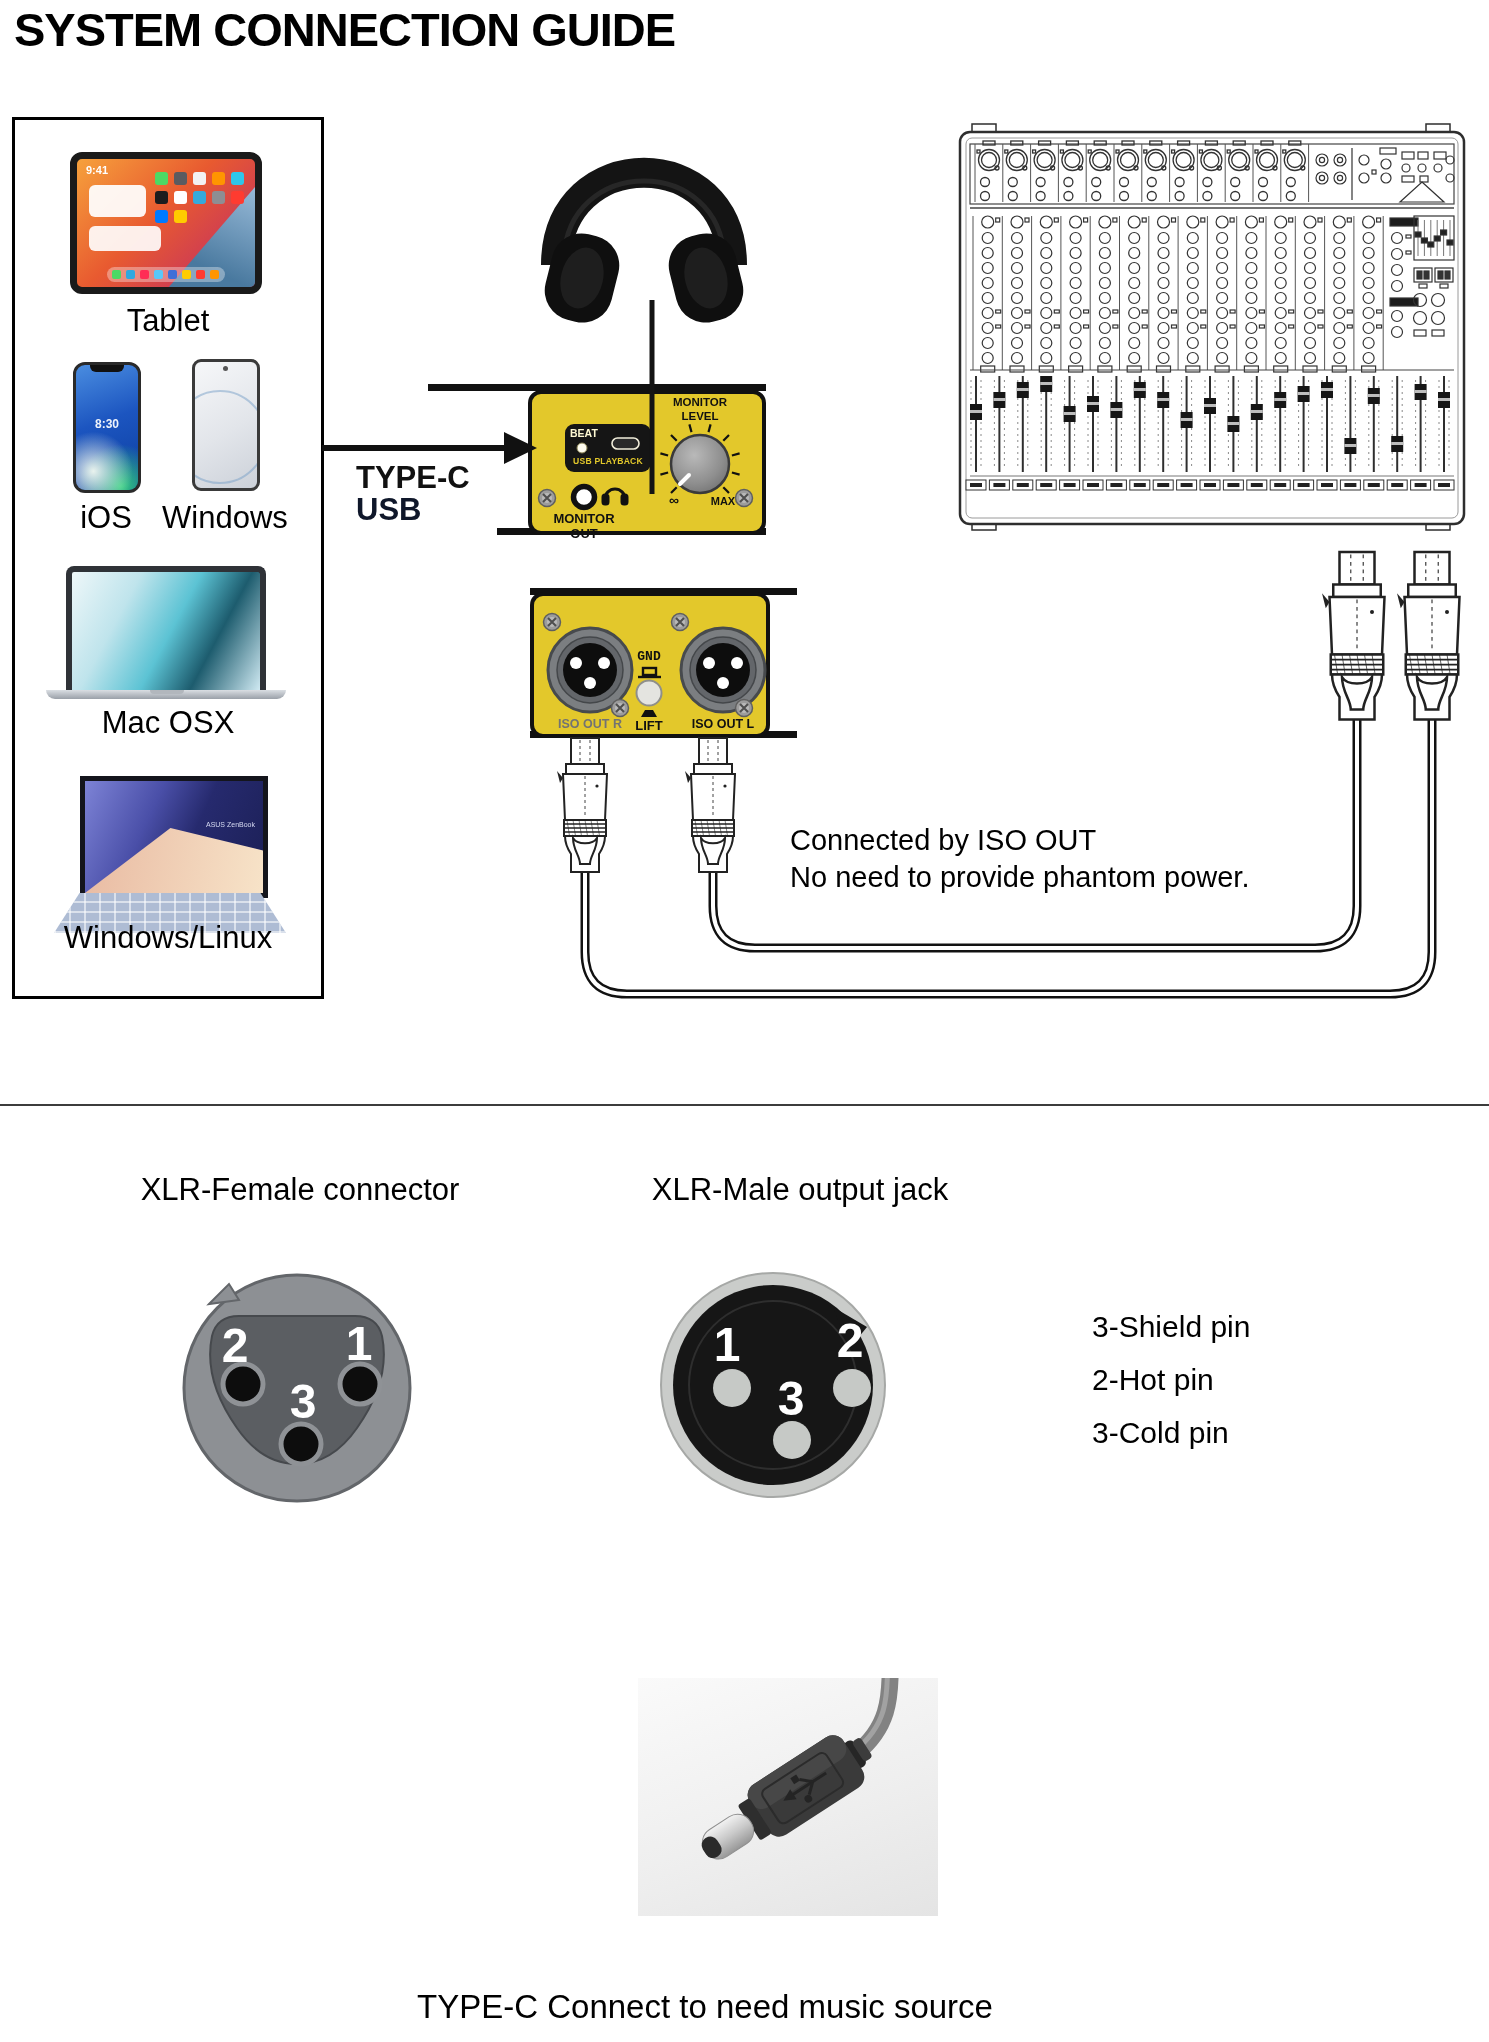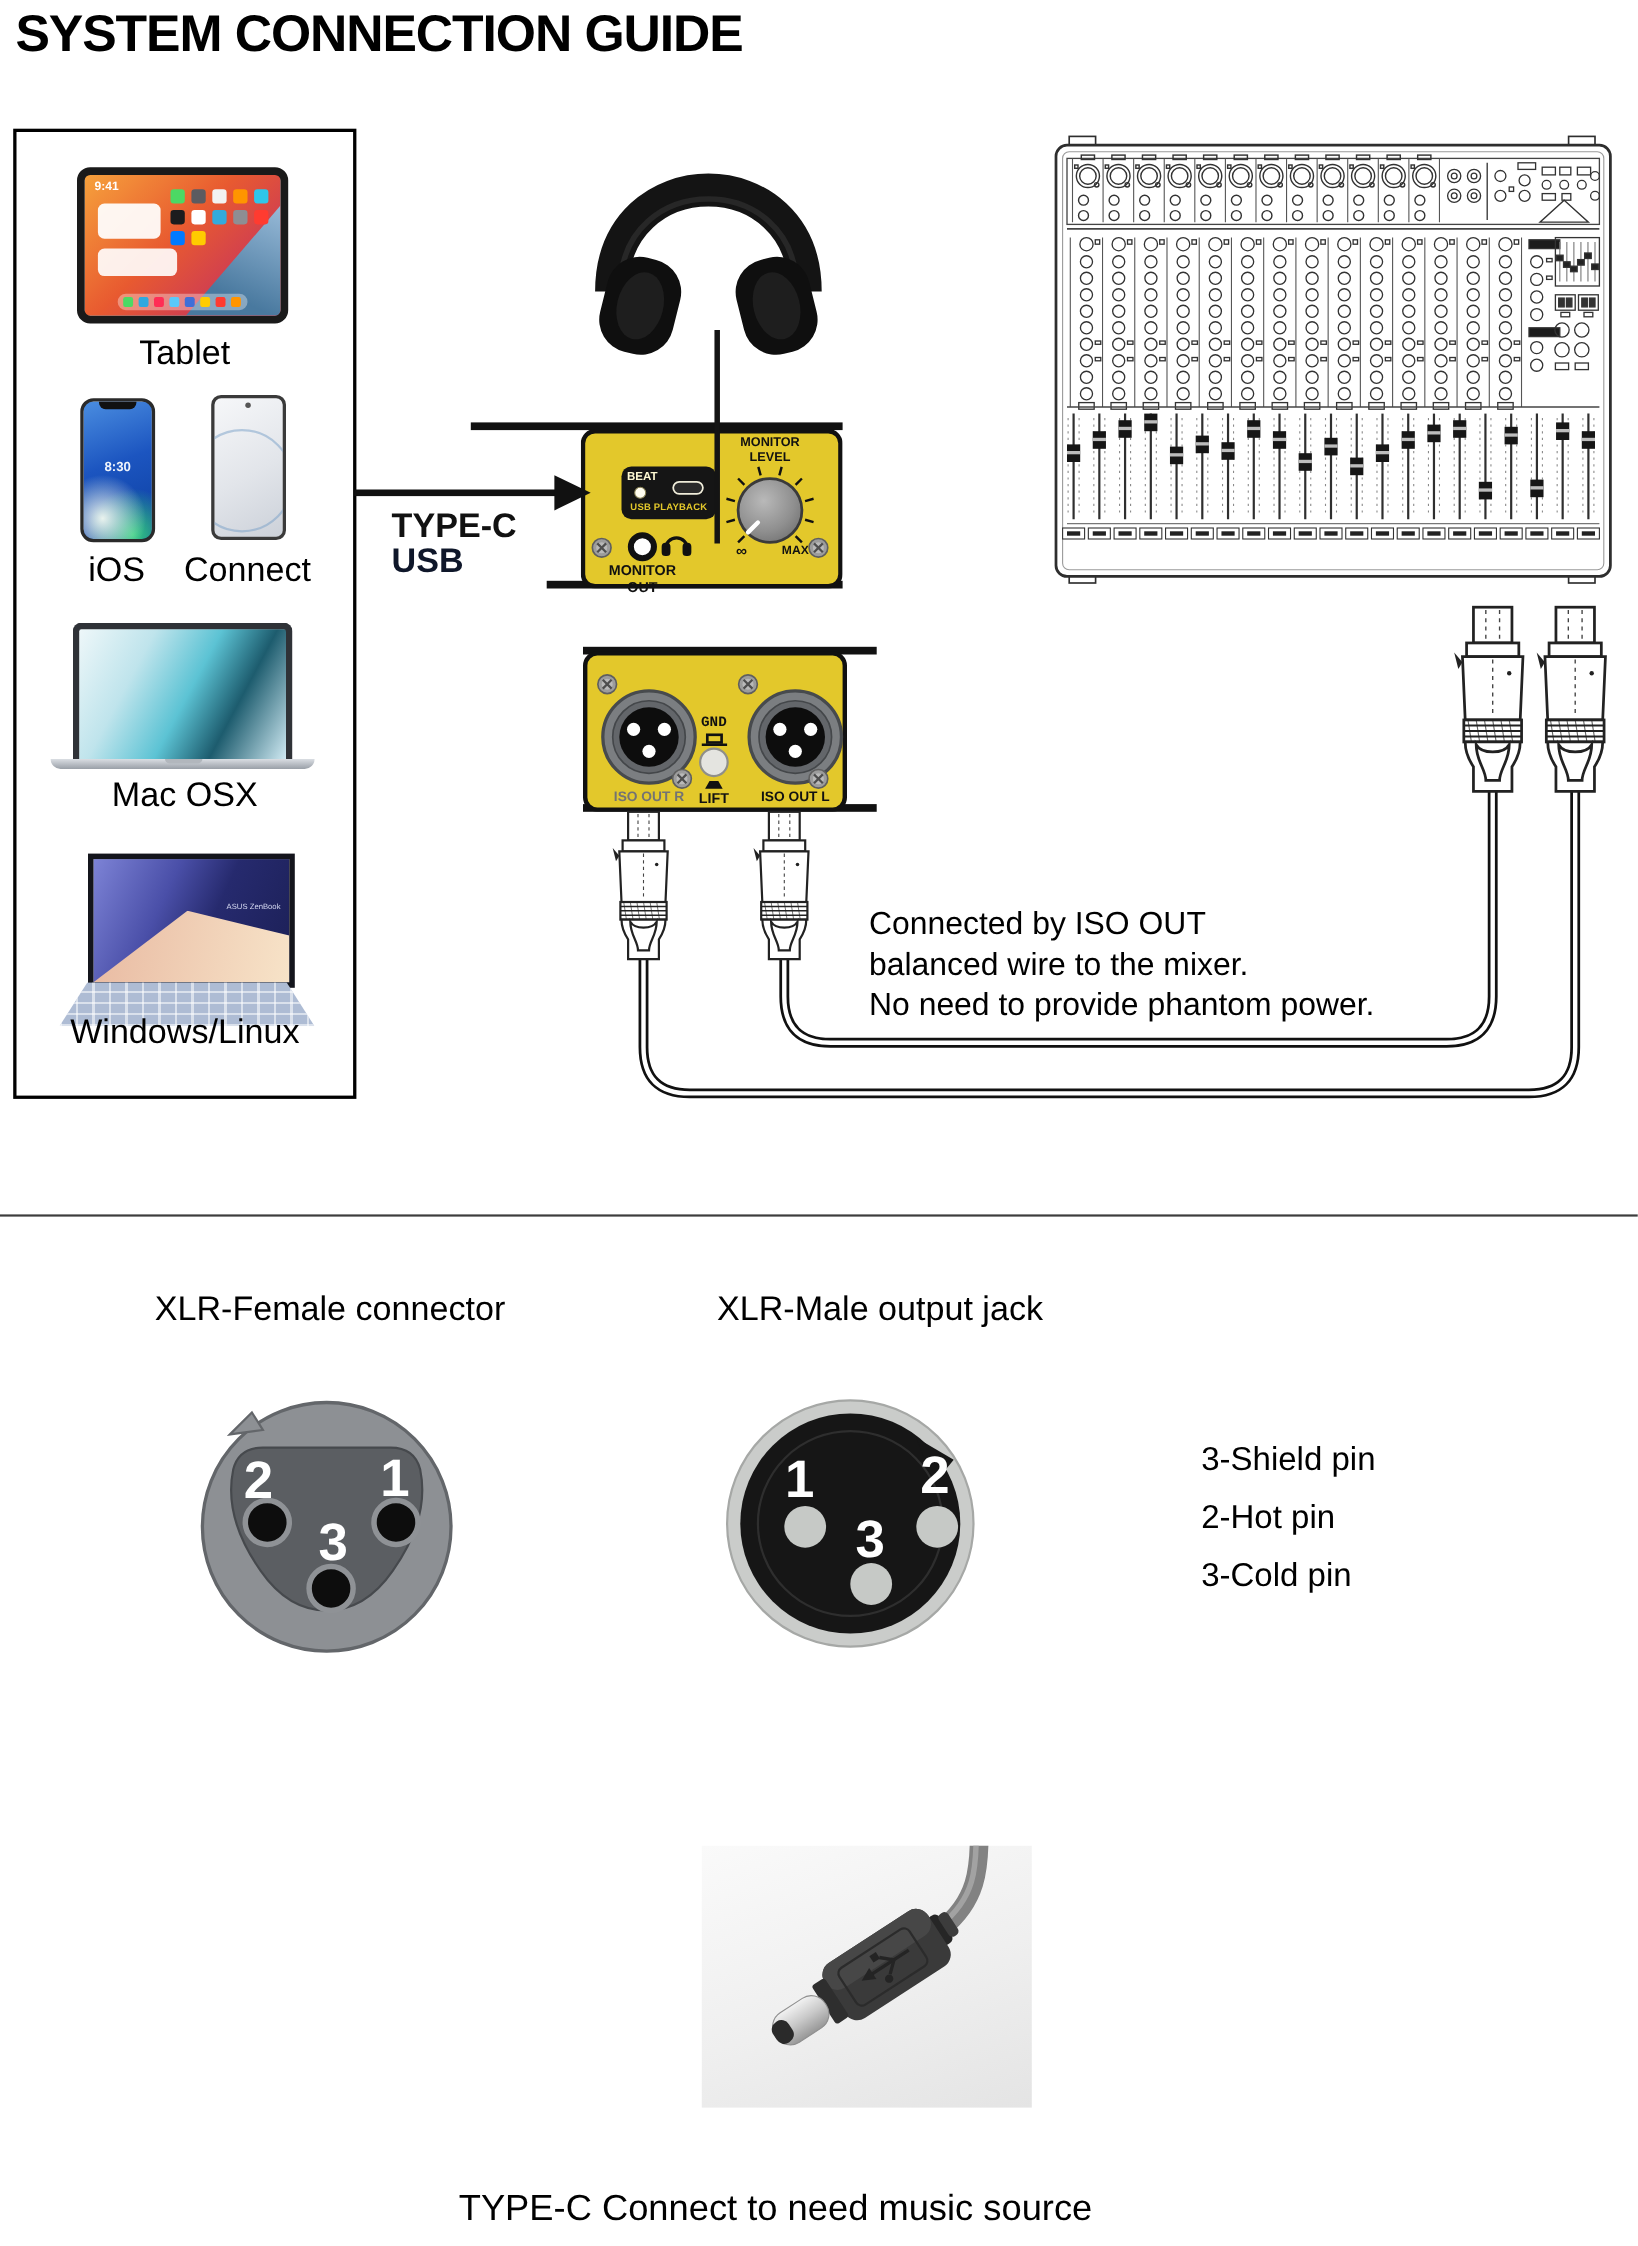--- a/index.html
+++ b/index.html
@@ -70,21 +70,21 @@
     <div class="abs" style="left:14px;top:0;width:34px;height:7px;background:#111;border-radius:0 0 6px 6px;"></div>
     <div class="abs ctr" style="left:0;top:16px;width:100%;font-size:12px;font-weight:bold;color:#eef3fb;margin-top:36px;">8:30</div>
     <div class="abs" style="left:0;bottom:0;width:100%;height:60%;background:radial-gradient(circle at 28% 75%,#e9f3ee 0%,rgba(233,243,238,0) 55%),radial-gradient(circle at 72% 95%,#35d07f 0%,rgba(53,208,127,0) 50%);"></div>
   </div>
   <div class="abs ctr" style="left:56px;top:500px;width:100px;font-size:31px;color:#000;">iOS</div>
 
   <div class="abs" style="left:192px;top:359px;width:62px;height:126px;border:3px solid #3a3a3a;border-radius:9px;overflow:hidden;background:linear-gradient(150deg,#f6f7f9 0%,#e2e5ea 55%,#ccd1d9 100%);">
     <div class="abs" style="left:28px;top:4px;width:5px;height:5px;border-radius:50%;background:#555;"></div>
     <div class="abs" style="left:-22px;top:28px;width:90px;height:90px;border-radius:50%;border:2px solid rgba(120,160,200,.5);"></div>
   </div>
-  <div class="abs ctr" style="left:150px;top:500px;width:150px;font-size:31px;color:#000;">Connect</div>
+  <div class="abs ctr" style="left:150px;top:500px;width:150px;font-size:31px;color:#000;">Windows</div>
 
   <div class="abs" style="left:66px;top:566px;width:188px;height:118px;border:6px solid #2f3237;border-bottom:none;border-radius:8px 8px 0 0;background:linear-gradient(118deg,#eef7f9 0%,#bfe4ec 28%,#5cc3d4 52%,#1d5c6e 72%,#cfe9f2 100%);"></div>
   <div class="abs" style="left:46px;top:690px;width:240px;height:9px;background:linear-gradient(#dadee3,#9aa0a8);border-radius:0 0 9px 9px;"></div>
   <div class="abs" style="left:150px;top:690px;width:34px;height:4px;background:#b2b7bd;border-radius:0 0 4px 4px;"></div>
   <div class="abs ctr" style="left:12px;top:705px;width:312px;font-size:31px;color:#000;">Mac OSX</div>
 
   <div class="abs" style="left:80px;top:776px;width:178px;height:112px;border:5px solid #14151c;overflow:hidden;background:linear-gradient(115deg,#7d83d6 0%,#4a4fa8 35%,#262a6e 58%,#1b1f55 100%);">
     <div class="abs" style="left:0;bottom:0;width:100%;height:100%;background:linear-gradient(100deg,#e8b8a0,#f7e3c8);clip-path:polygon(0 100%,48% 42%,100% 62%,100% 100%);"></div>
     <div class="abs" style="right:8px;top:36%;font-size:7px;color:#d6daf2;">ASUS ZenBook</div>
   </div>
@@ -447,21 +447,20 @@
     <g transform="translate(1357,552) scale(1.25)">
         <use href="#plug"></use>
       </g>
     <g transform="translate(1432,552) scale(1.25)">
         <use href="#plug"></use>
       </g>
   </svg>
 
   <div class="abs" style="left:790px;top:822px;font-size:29px;line-height:37px;color:#000;">
     <div>Connected by ISO OUT</div>
-    <div>balanced wire to the mixer.</div>
     <div>No need to provide phantom power.</div>
   </div>
 
   <div class="abs" style="left:0;top:1104px;width:1489px;height:2px;background:#3c3c3c;"></div>
 
   <div class="abs ctr" style="left:90px;top:1172px;width:420px;font-size:31px;color:#000;">XLR-Female connector</div>
   <div class="abs ctr" style="left:595px;top:1172px;width:410px;font-size:31px;color:#000;">XLR-Male output jack</div>
 
   <svg class="abs" style="left:167px;top:1258px;" width="260" height="260" viewBox="0 0 260 260">
     <circle cx="130" cy="130" r="113" fill="#8d9094" stroke="#63666a" stroke-width="3"></circle>

